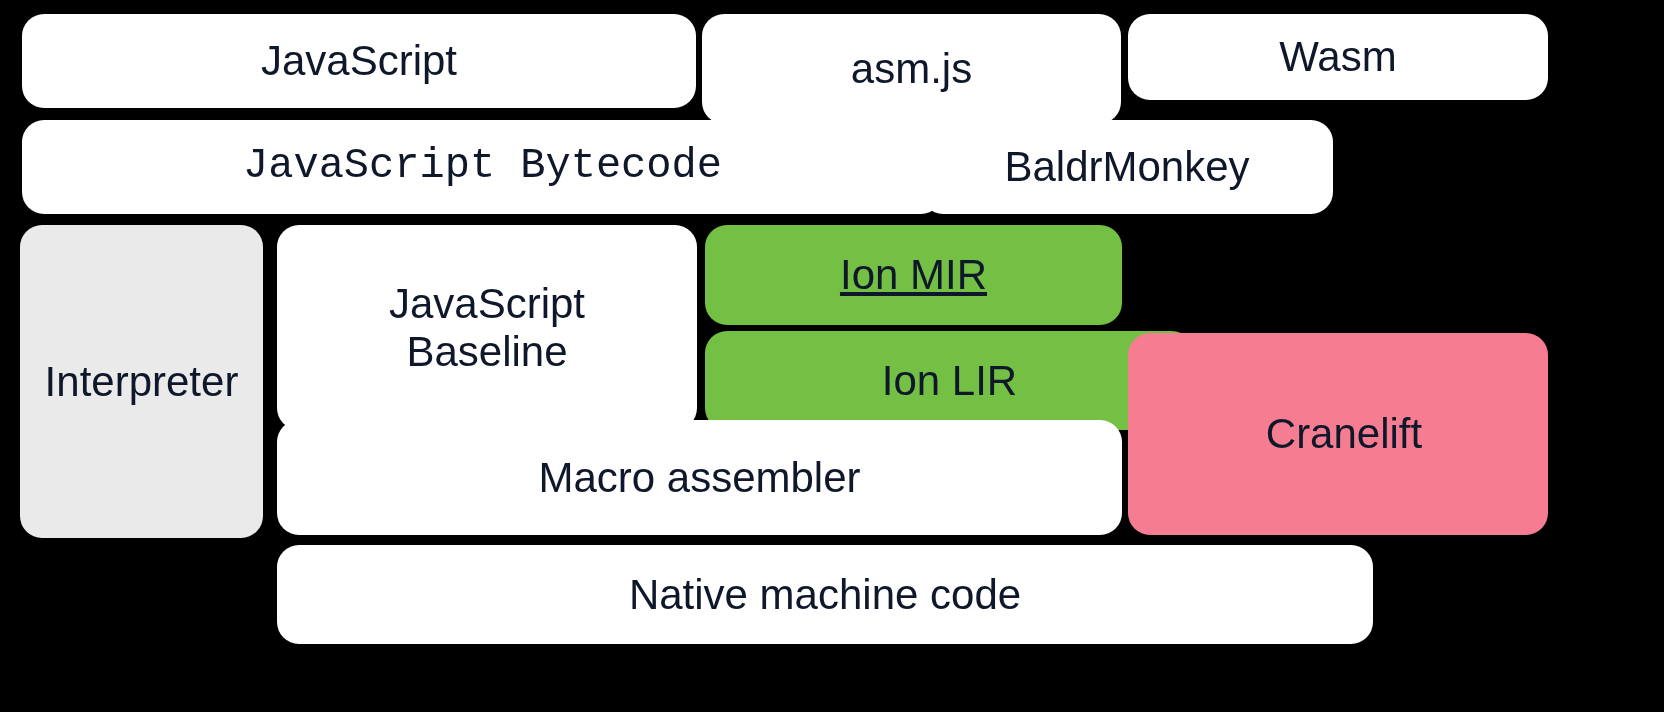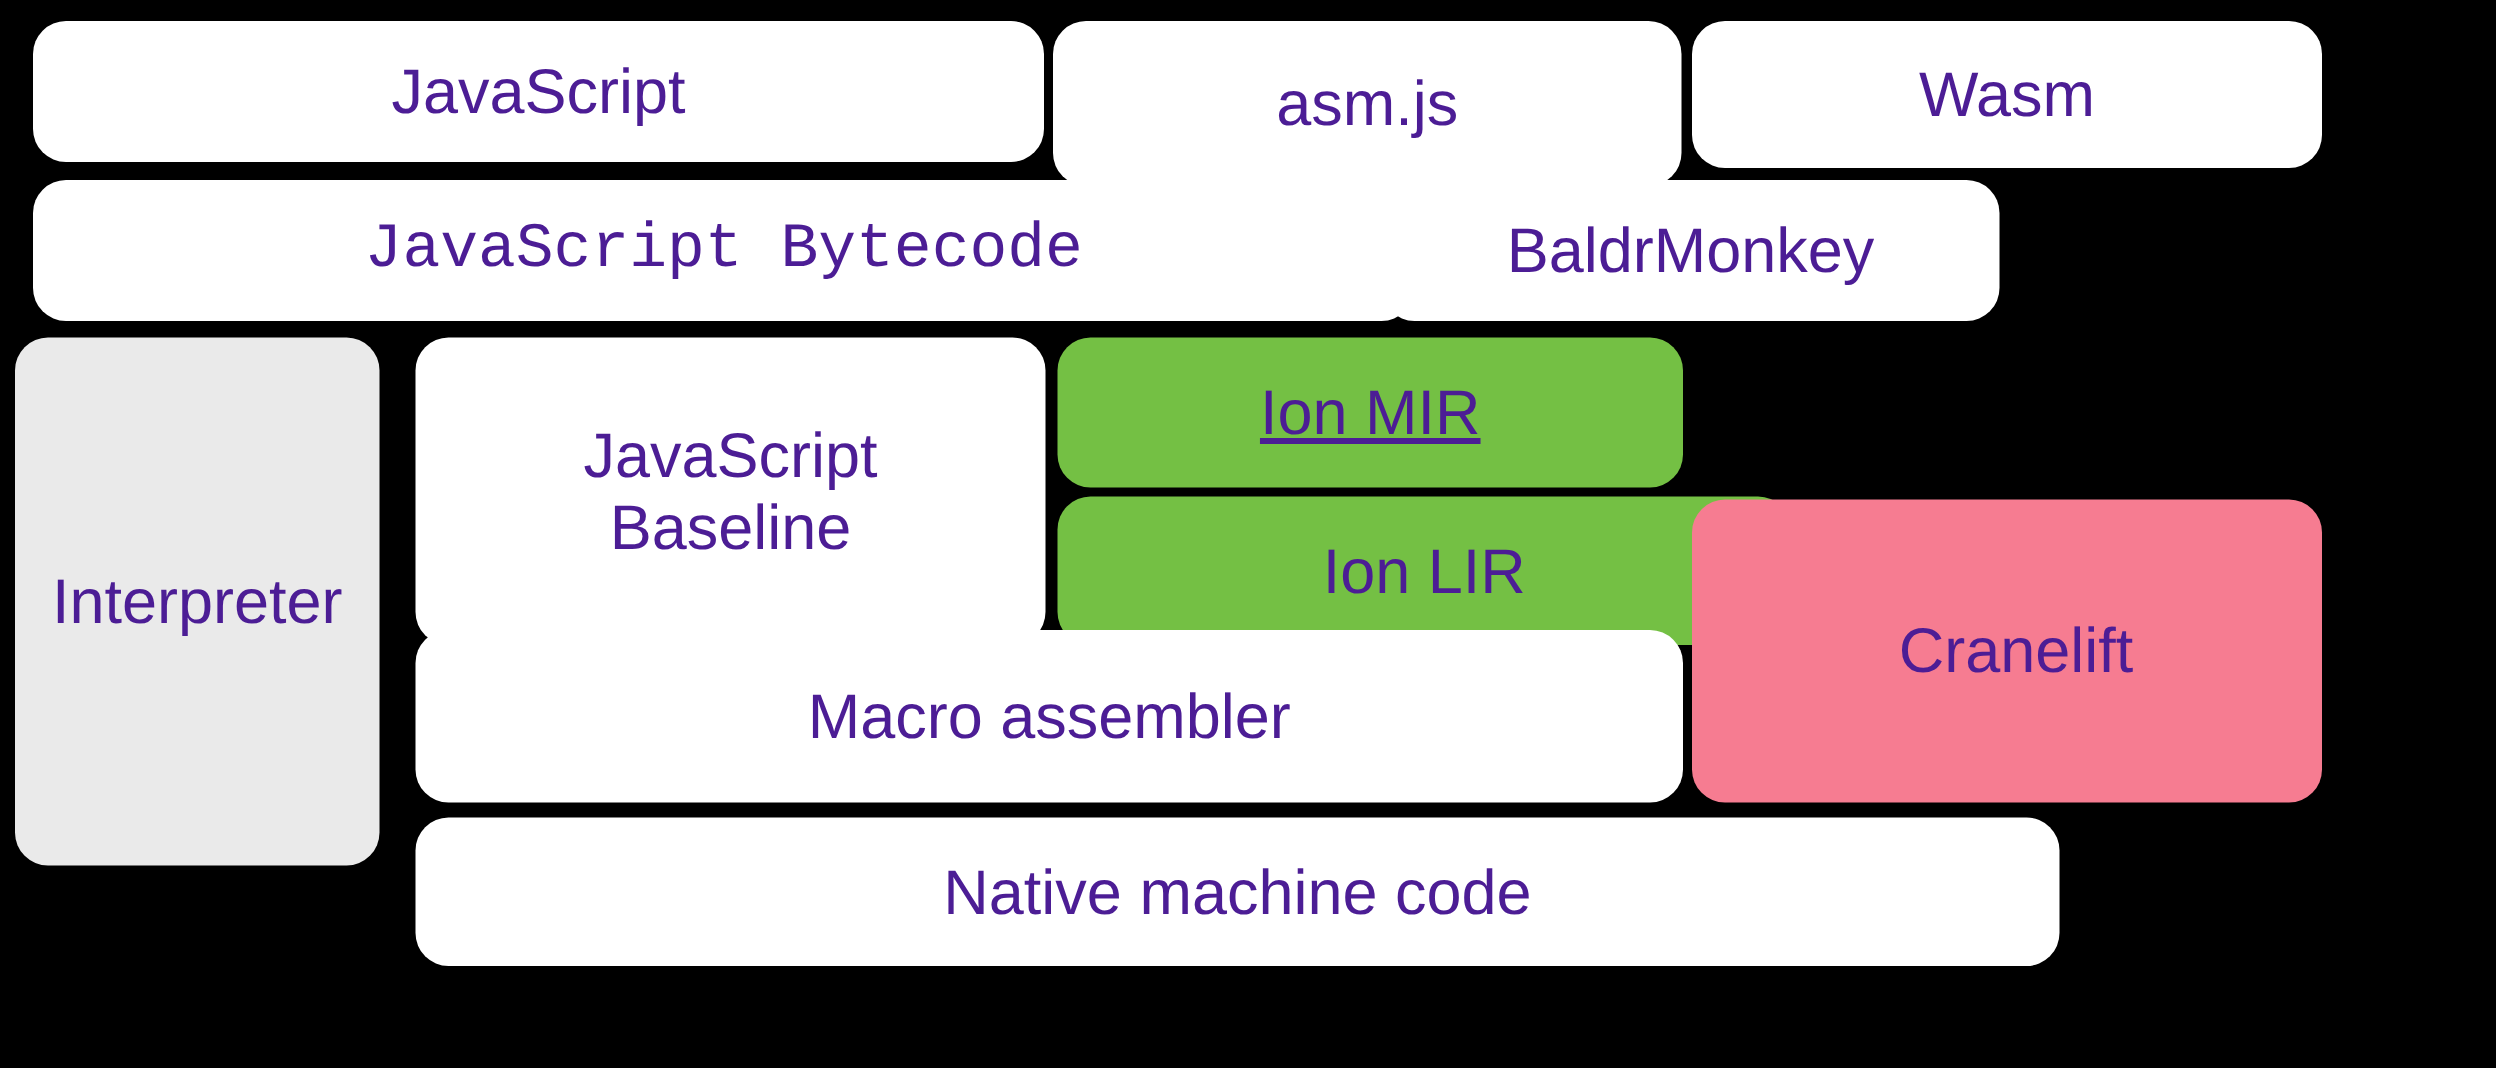--- a/index.html
+++ b/index.html
@@ -16,21 +16,21 @@
     font-family: "Liberation Sans", sans-serif;
   }
   .node {
     position: absolute;
     box-sizing: border-box;
     display: flex;
     align-items: center;
     justify-content: center;
     text-align: center;
     border-radius: 22px;
-    color: #4c1d95;
+    color: #0f172a;
     font-size: 42px;
     font-weight: 400;
     line-height: 1.14;
     letter-spacing: 0px;
     white-space: pre-line;
     -webkit-font-smoothing: antialiased;
   }
   .fill-white { background: #FFFFFF; }
   .fill-gray  { background: #EAEAEA; }
   .fill-green { background: #74C044; }
@@ -38,27 +38,27 @@
 </style>
 </head>
 <body>
 
 <div id="stage">
 
   <div class="node fill-white" style="left:22px; top:14px; width:674px; height:94px;">JavaScript</div>
 
   <div class="node fill-white" style="left:702px; top:14px; width:419px; height:110px;">asm.js</div>
 
-  <div class="node fill-white" style="left:1128px; top:14px; width:420px; height:98px;">Wasm</div>
+  <div class="node fill-white" style="left:1128px; top:14px; width:420px; height:86px;">Wasm</div>
 
   <div class="node fill-white" style="left:22px; top:120px; width:921px; height:94px;font-family:Liberation Mono, monospace;">JavaScript Bytecode</div>
 
   <div class="node fill-white" style="left:921px; top:120px; width:412px; height:94px;">BaldrMonkey</div>
 
-  <div class="node fill-gray" style="left:10px; top:225px; width:243px; height:352px;">Interpreter</div>
+  <div class="node fill-gray" style="left:20px; top:225px; width:243px; height:313px;">Interpreter</div>
 
   <div class="node fill-white" style="left:277px; top:225px; width:420px; height:205px;">JavaScript
 Baseline</div>
 
   <div class="node fill-green" style="left:705px; top:225px; width:417px; height:100px;text-decoration:underline;">Ion MIR</div>
 
   <div class="node fill-green" style="left:705px; top:331px; width:489px; height:99px;">Ion LIR</div>
 
   <div class="node fill-pink" style="left:1128px; top:333px; width:420px; height:202px;padding-left:12px;">Cranelift</div>
 

